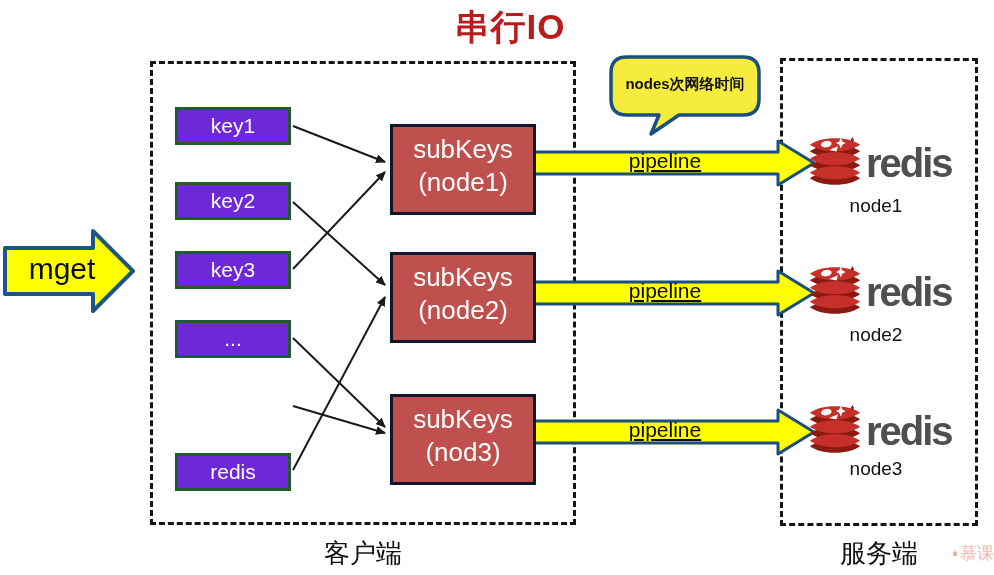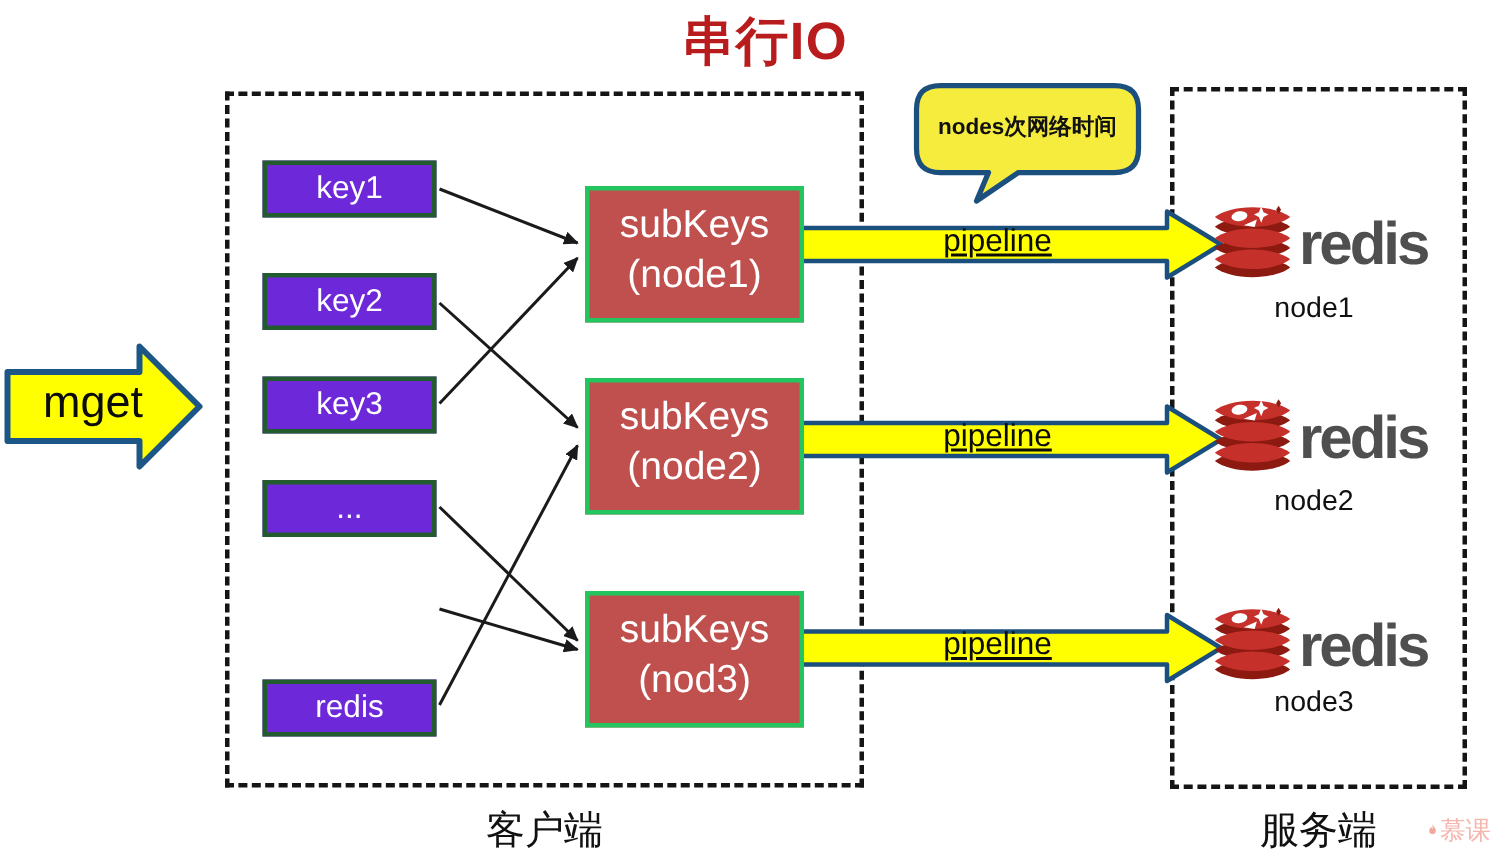--- a/index.html
+++ b/index.html
@@ -20,21 +20,21 @@
   .group-label{font-size:26px;color:#111;text-align:center;z-index:1;}
   .client-label{left:150px;top:536px;width:426px;}
   .server-label{left:780px;top:536px;width:198px;}
   
   .key{
     left:175px;width:110px;height:32px;border:3px solid #225c2e;background:#6d28d9;
     color:#fff;font-size:21px;line-height:32px;text-align:center;z-index:3;
   }
   
   .subkey{
-    left:390px;width:140px;height:79px;border:3px solid #22c55e;background:#c0504d;
+    left:390px;width:140px;height:79px;border:3px solid #0f172a;background:#c0504d;
     color:#fff;font-size:26px;line-height:33px;text-align:center;
     white-space:pre-line;padding-top:6px;box-sizing:content-box;z-index:3;
   }
   
   .layer{z-index:2;}
   .toplayer{z-index:3;}
   
   .mget-label{left:12px;top:252px;width:100px;text-align:center;font-size:30px;color:#0c0c0c;z-index:3;}
   .pipe-label{
     left:595px;width:140px;text-align:center;font-size:21px;color:#0c0c0c;

